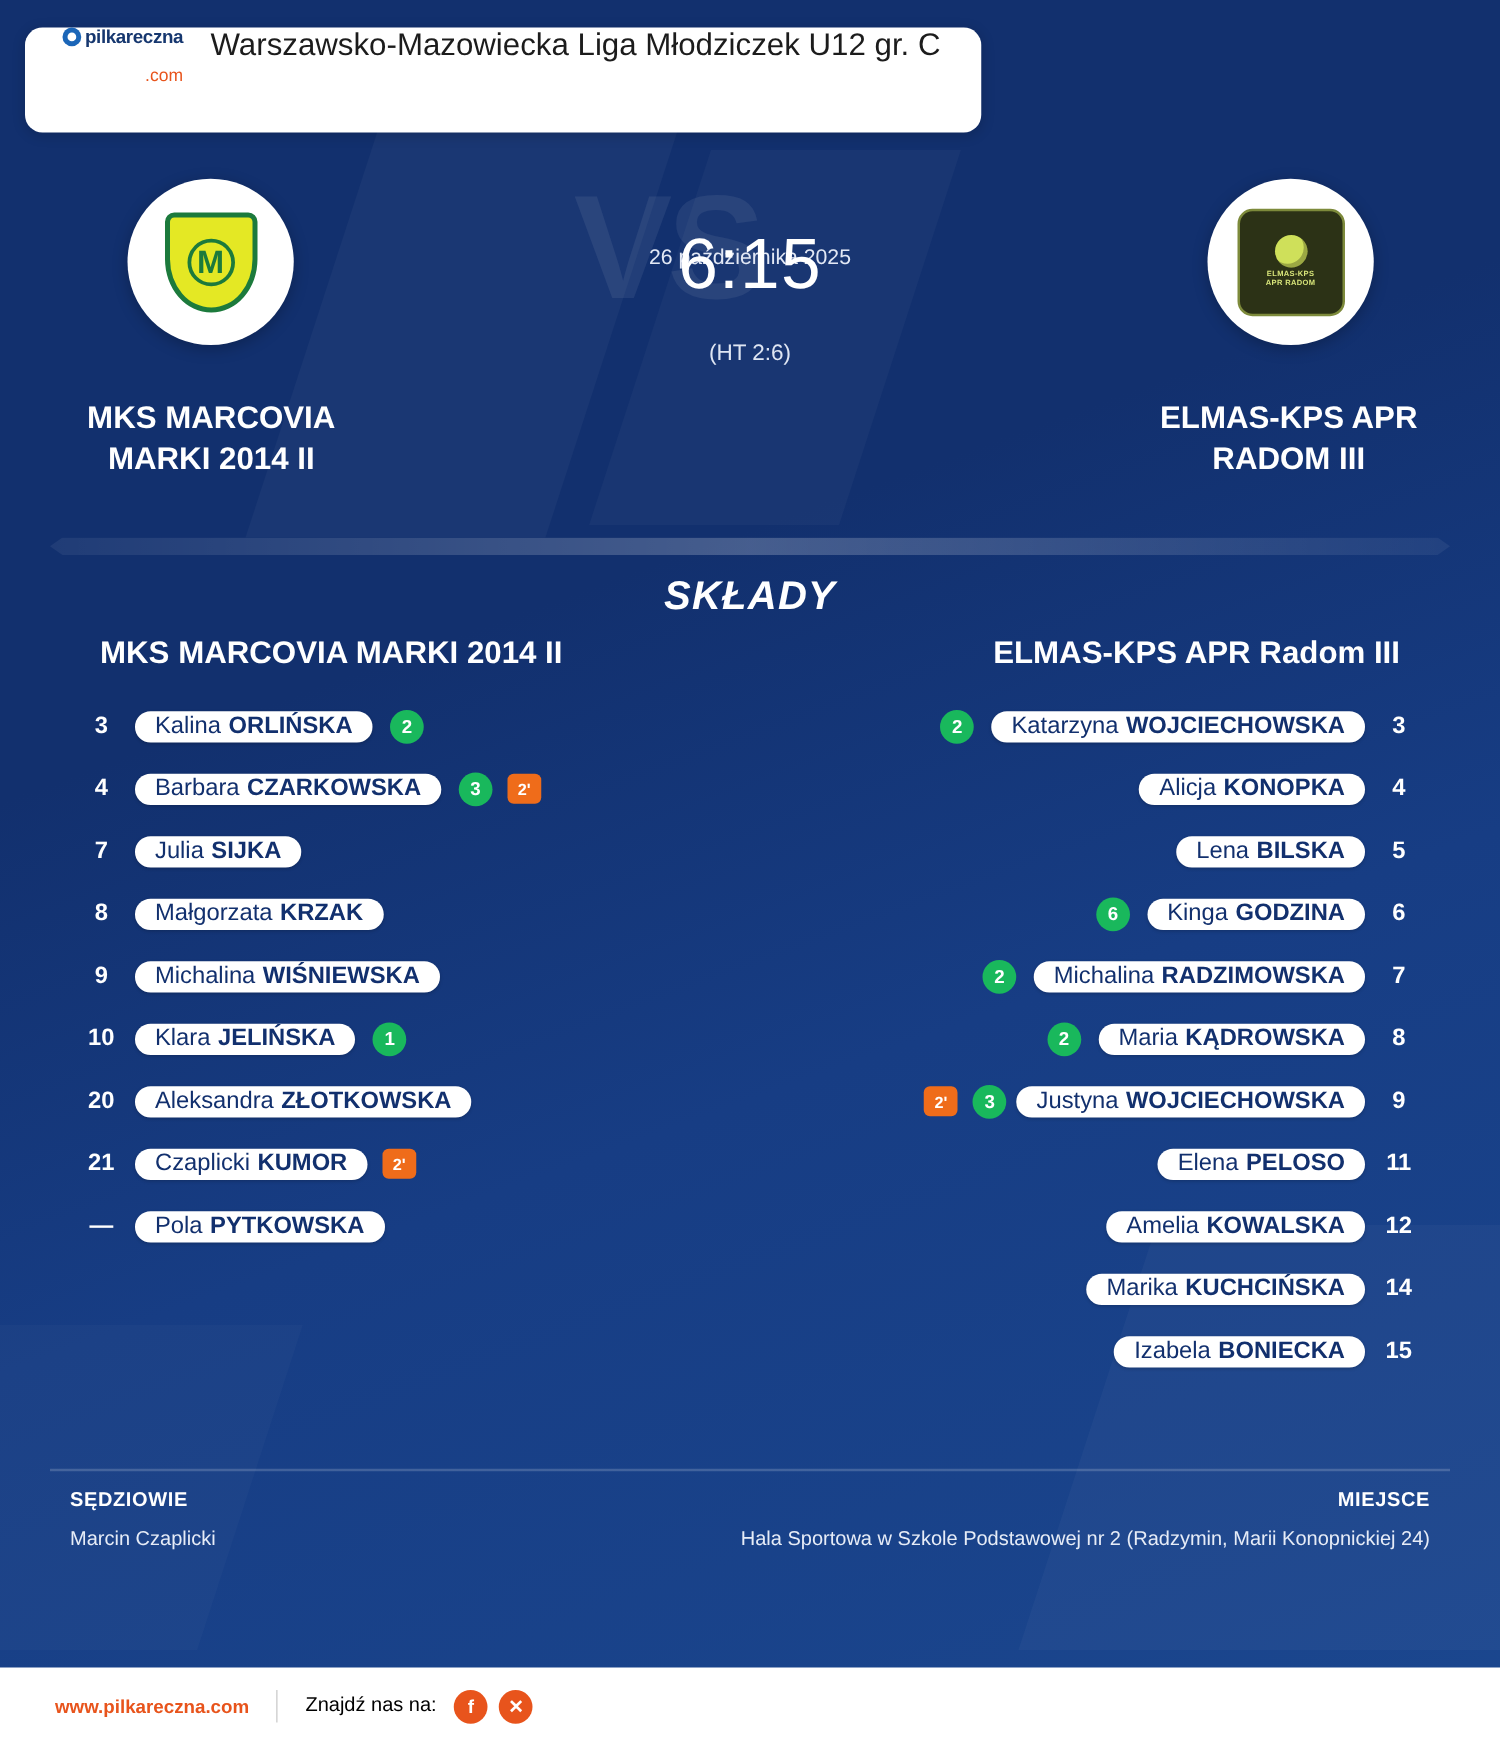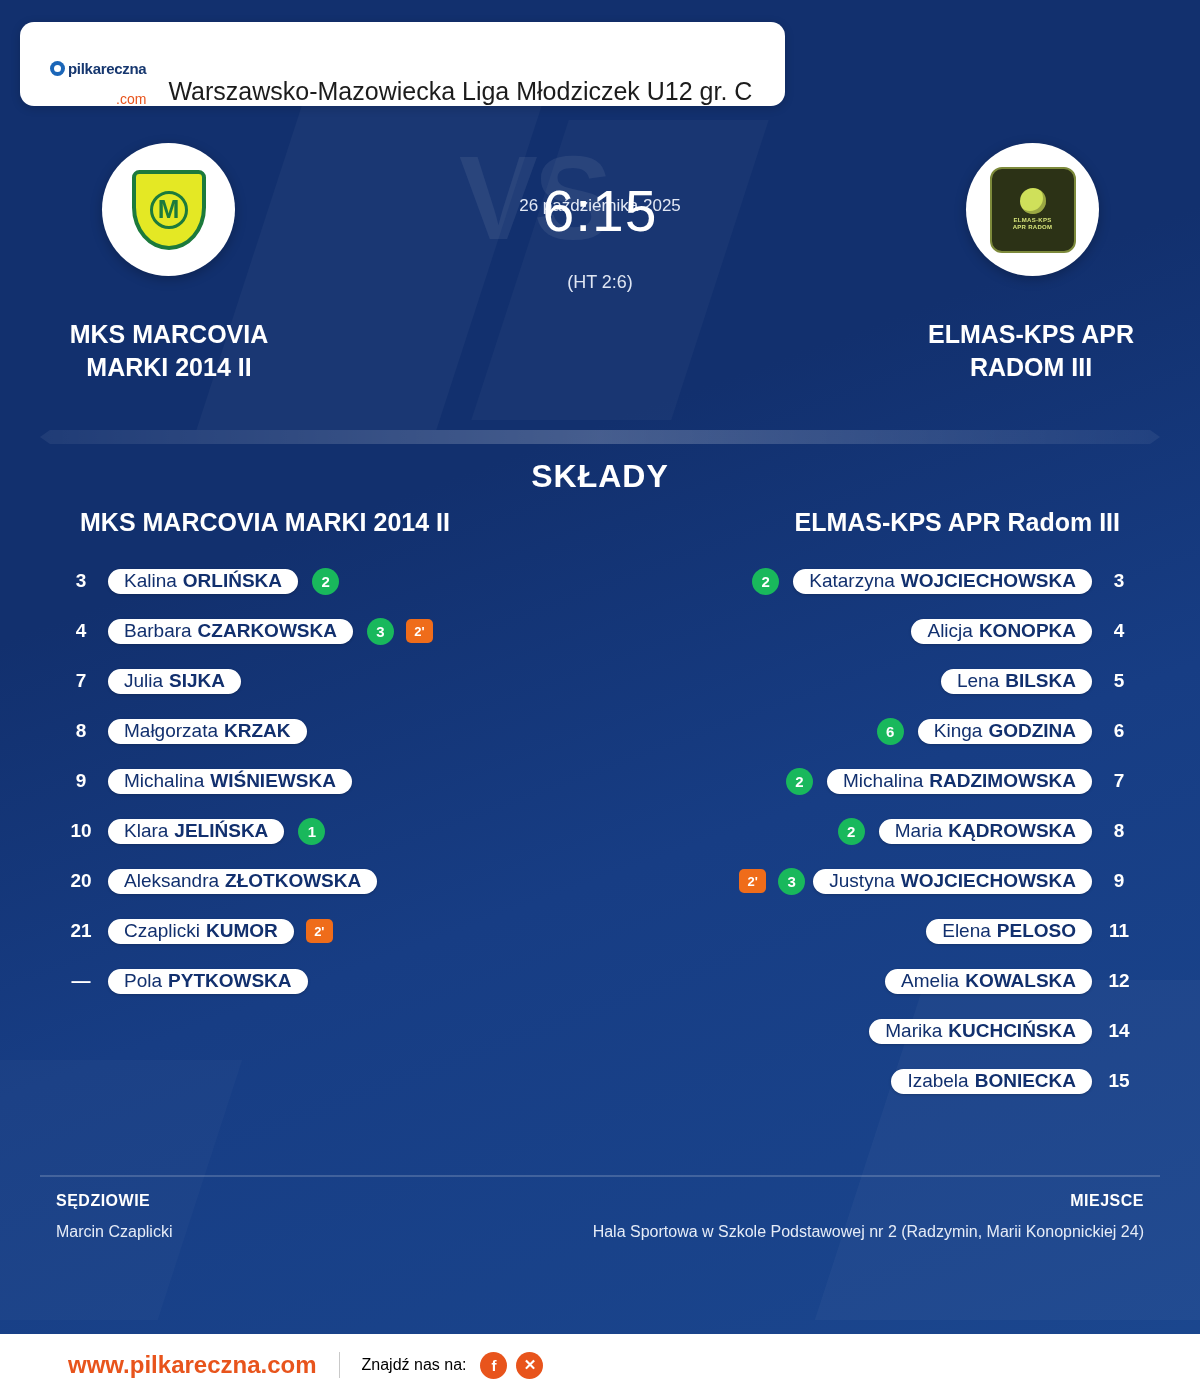--- a/index.html
+++ b/index.html
@@ -26,21 +26,21 @@
   .deco2 { left: 520px; top: 120px; width: 200px; height: 300px; background: rgba(255,255,255,0.03); }
   .deco3 { left: 870px; top: 980px; width: 420px; height: 340px; background: rgba(255,255,255,0.03); }
   .deco4 { left: -60px; top: 1060px; width: 260px; height: 260px; background: rgba(255,255,255,0.025); }
 
   
   .league-card {
     position: absolute; left: 20px; top: 22px;
     width: 765px; height: 84px;
     background: #ffffff;
     border-radius: 14px;
-    display: flex; align-items: flex-end;
+    display: flex; align-items: flex-start;
     padding-left: 30px;
     box-shadow: 0 2px 10px rgba(0,0,0,0.18);
   }
   .logo-mark { display: flex; flex-direction: column; line-height: 1; margin-right: 22px; }
   .logo-row { display: flex; align-items: center; }
   .logo-ball {
     width: 15px; height: 15px; border-radius: 50%;
     background: #1b66b8; margin-right: 3px;
     position: relative;
   }
@@ -121,21 +121,21 @@
   
   .ribbon {
     position: absolute; left: 40px; top: 430px;
     width: 1120px; height: 14px;
     background: linear-gradient(90deg, rgba(255,255,255,0.06), rgba(255,255,255,0.22), rgba(255,255,255,0.06));
     clip-path: polygon(10px 0, 1110px 0, 1120px 7px, 1110px 14px, 10px 14px, 0 7px);
   }
 
   .section-title {
     position: absolute; top: 458px; left: 0; width: 1200px;
-    text-align: center; color: #ffffff; font-size: 32px; font-weight: bold; letter-spacing: 1px;
+    text-align: center; color: #ffffff; font-size: 32px; font-weight: bold; letter-spacing: 1px; font-style: italic;
   }
 
   .col-title {
     position: absolute; top: 508px;
     color: #ffffff; font-size: 25px; font-weight: bold;
   }
   .col-title-home { left: 80px; }
   .col-title-away { right: 80px; }
 
   
@@ -195,21 +195,21 @@
   .foot-right { position: absolute; right: 56px; top: 1192px; text-align: right; width: 560px; }
   .foot-label { color: #ffffff; font-size: 16px; font-weight: bold; letter-spacing: 0.5px; margin-bottom: 10px; }
   .foot-value { color: #e6ecf7; font-size: 16px; line-height: 1.55; }
 
   
   .bottombar {
     position: absolute; left: 0; bottom: 0; width: 1200px; height: 62px;
     background: #ffffff;
     display: flex; align-items: center;
   }
-  .site-url { margin-left: 68px; color: #e8541c; font-size: 24px; font-weight: bold; }
+  .site-url { margin-left: 44px; color: #e8541c; font-size: 15px; font-weight: bold; }
   .bar-sep { width: 1px; height: 26px; background: #c9c9c9; margin: 0 22px; }
   .follow-text { color: #000000; font-size: 16px; margin-right: 14px; }
   .soc {
     width: 27px; height: 27px; border-radius: 50%;
     display: flex; align-items: center; justify-content: center;
     color: #ffffff; font-size: 15px; font-weight: bold; margin-right: 9px;
   }
   .soc-fb { background: #e8541c; }
   .soc-x { background: #e8541c; }
 </style>

